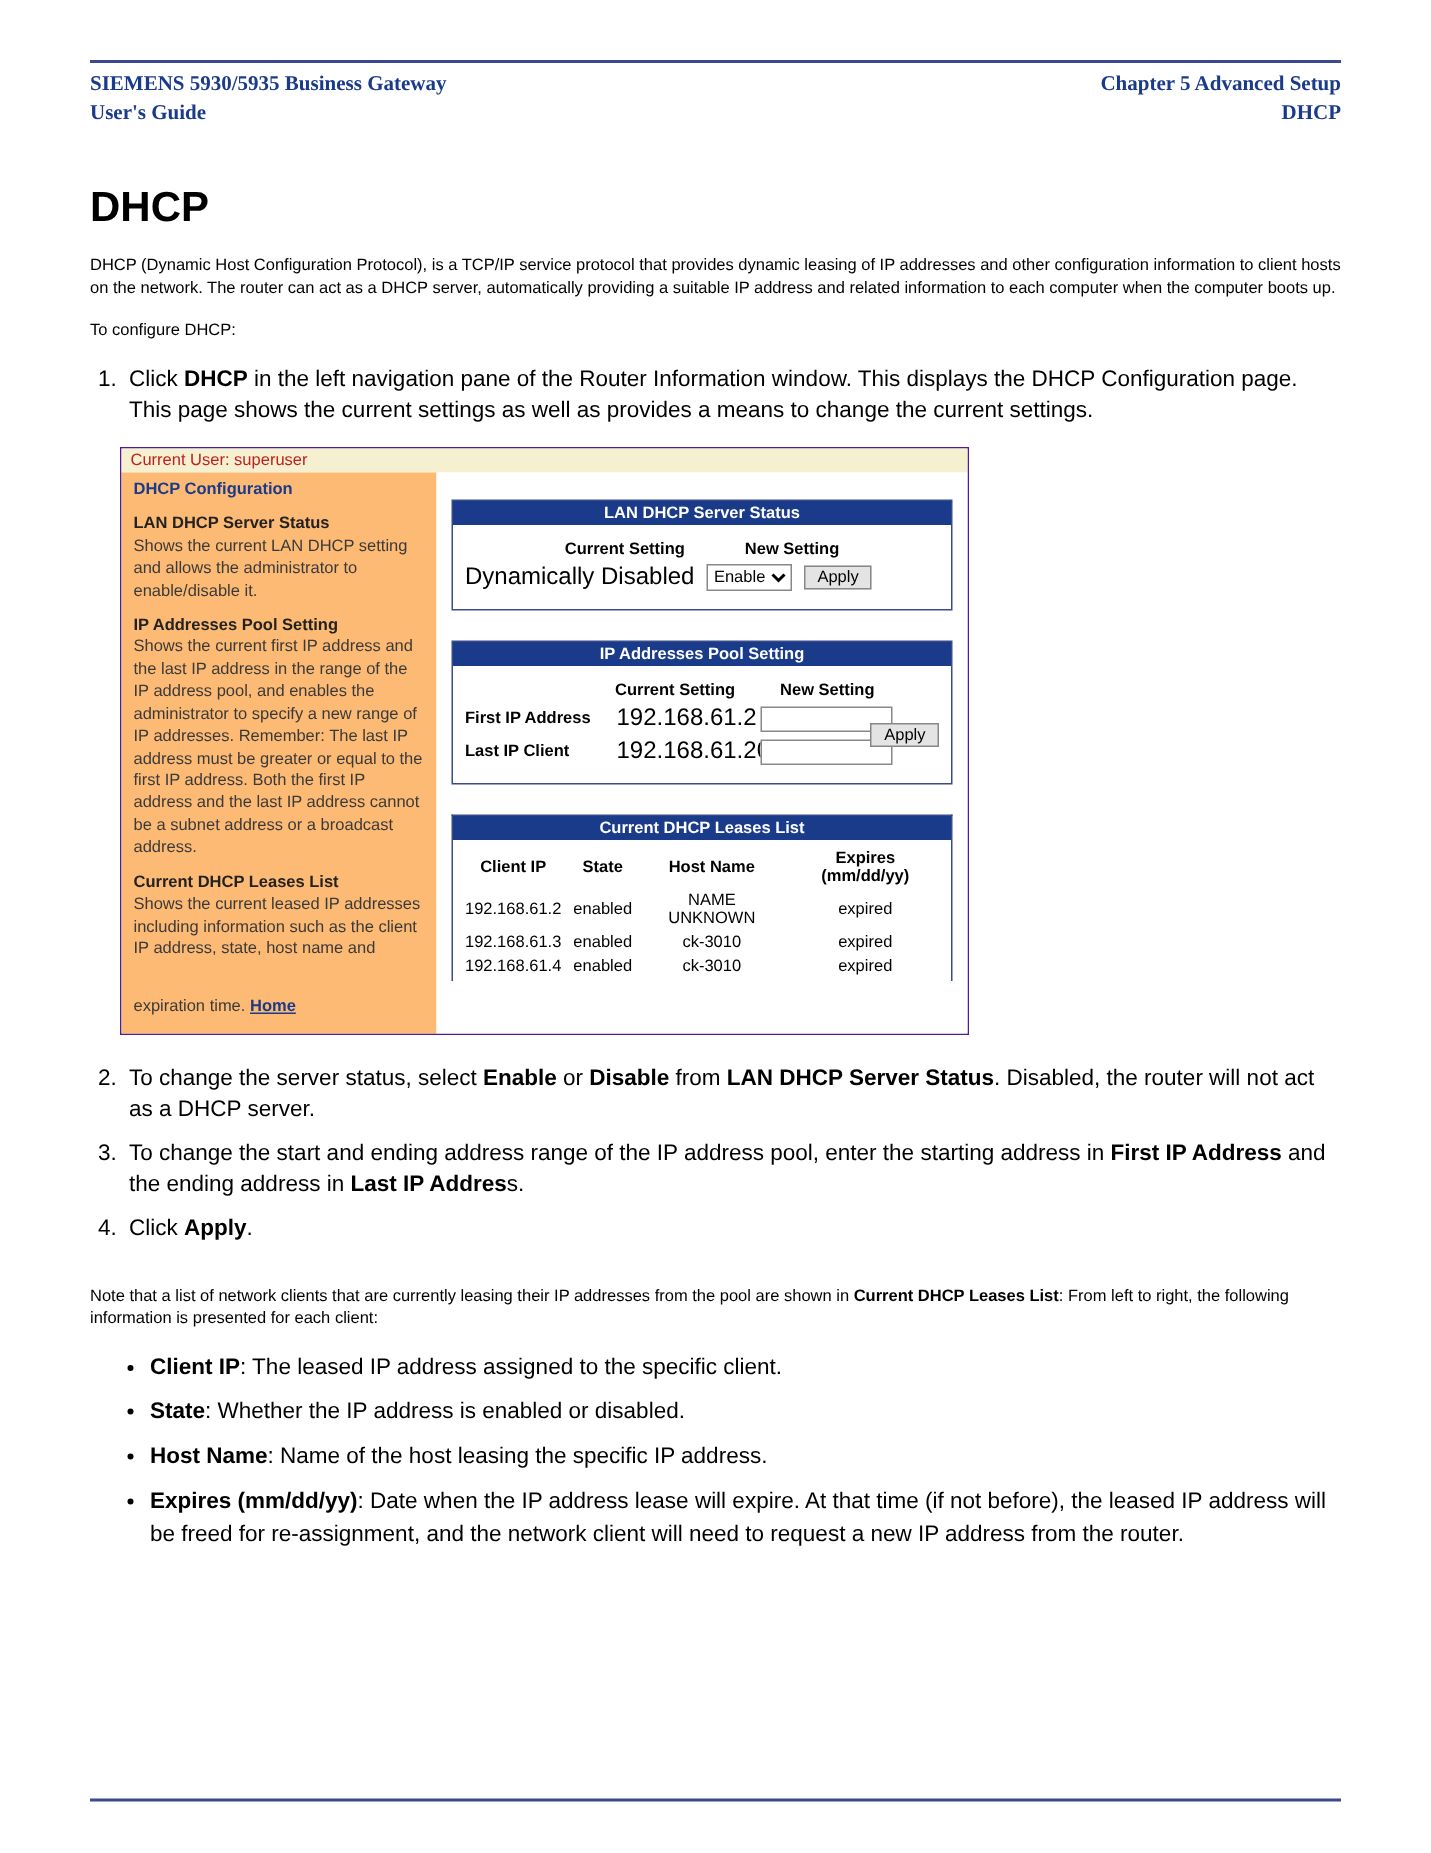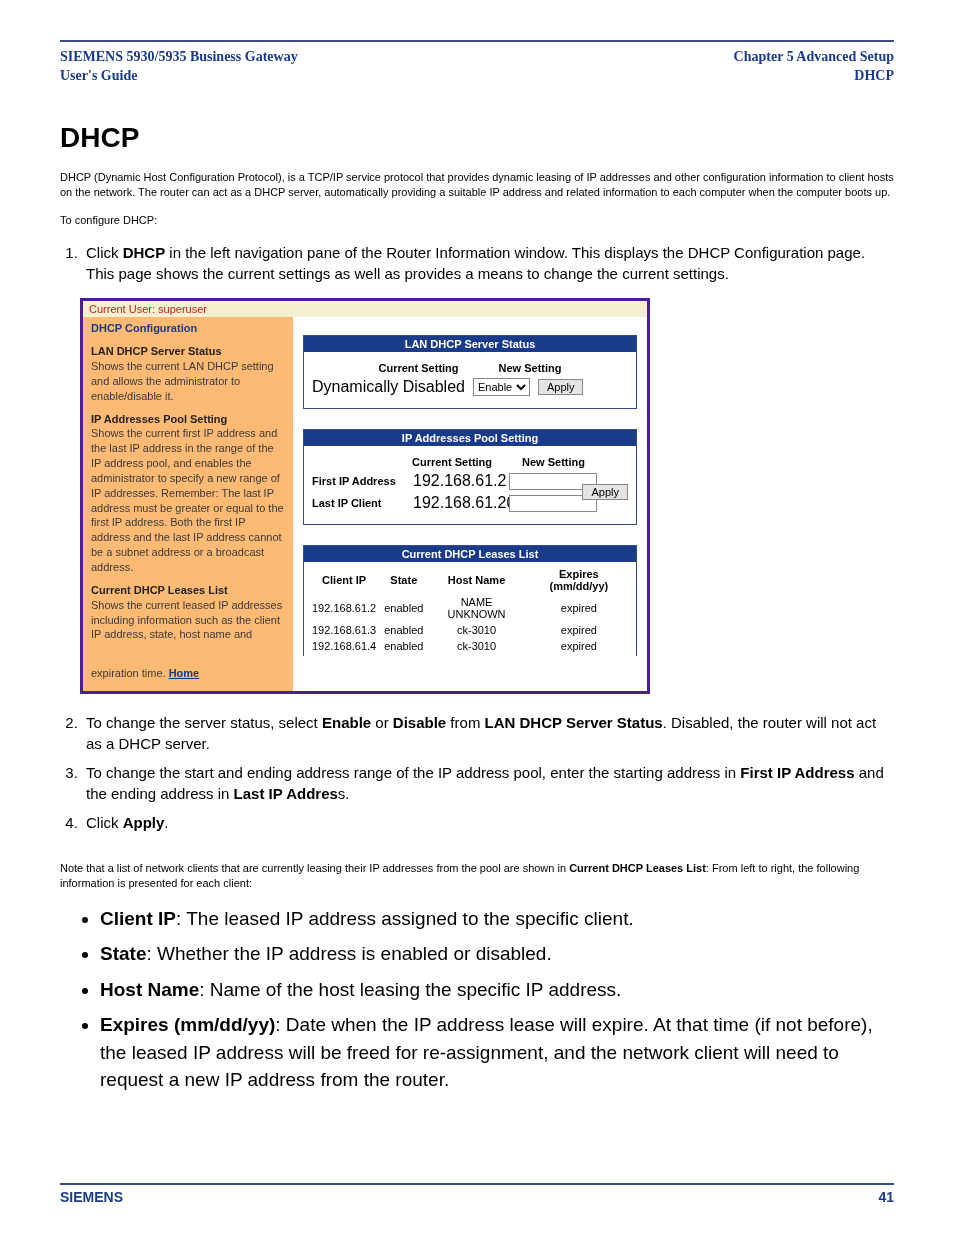--- a/index.html
+++ b/index.html
@@ -38,29 +38,29 @@
     margin: 0 0 16px 0;
     color: #000;
   }
   .body-text {
     margin: 0 0 14px 0;
     font-size: 11px;
     line-height: 1.35;
   }
   ol.numbered { margin: 0 0 14px 22px; padding: 0; font-size:15px; line-height:1.4; }
   ol.numbered li { margin-bottom: 8px; padding-left: 4px; }
-  ul.bulleted { list-style: disc; margin: 0 0 14px 40px; padding:0; font-size:19px; line-height:1.45; }
+  ul.bulleted { list-style: disc; margin: 0 0 14px 40px; padding:0; font-size:15px; line-height:1.45; }
   ul.bulleted li { margin-bottom: 8px; }
   b { font-weight: bold; }
 
   
   .figure {
     margin: 12px 0 18px 20px;
     width: 564px;
-    border: 3px solid #4c1d95;
+    border: 1px solid #4c1d95;
     font-family: Tahoma, Arial, sans-serif;
     font-size: 11px;
   }
   .fig-user {
     background: #f5f0d0;
     color: #c02020;
     padding: 2px 6px;
     font-size: 11px;
   }
   .fig-body { display:flex; }
@@ -283,18 +283,14 @@
 
   <ul class="bulleted">
     <li><b>Client IP</b><span>: The leased IP address assigned to the specific client.</span></li>
     <li><b>State</b><span>: Whether the IP address is enabled or disabled.</span></li>
     <li><b>Host Name</b><span>: Name of the host leasing the specific IP address.</span></li>
     <li><b>Expires (mm/dd/yy)</b><span>: Date when the IP address lease will expire. At that time (if not before), the leased IP address will be freed for re-assignment, and the network client will need to request a new IP address from the router.</span></li>
   </ul>
 
   <div class="footer">
     <div class="footer-rule"></div>
-    <div class="footer-row">
-      <span>SIEMENS</span>
-      <span>41</span>
-    </div>
   </div>
 </div>
 
 </body></html>

